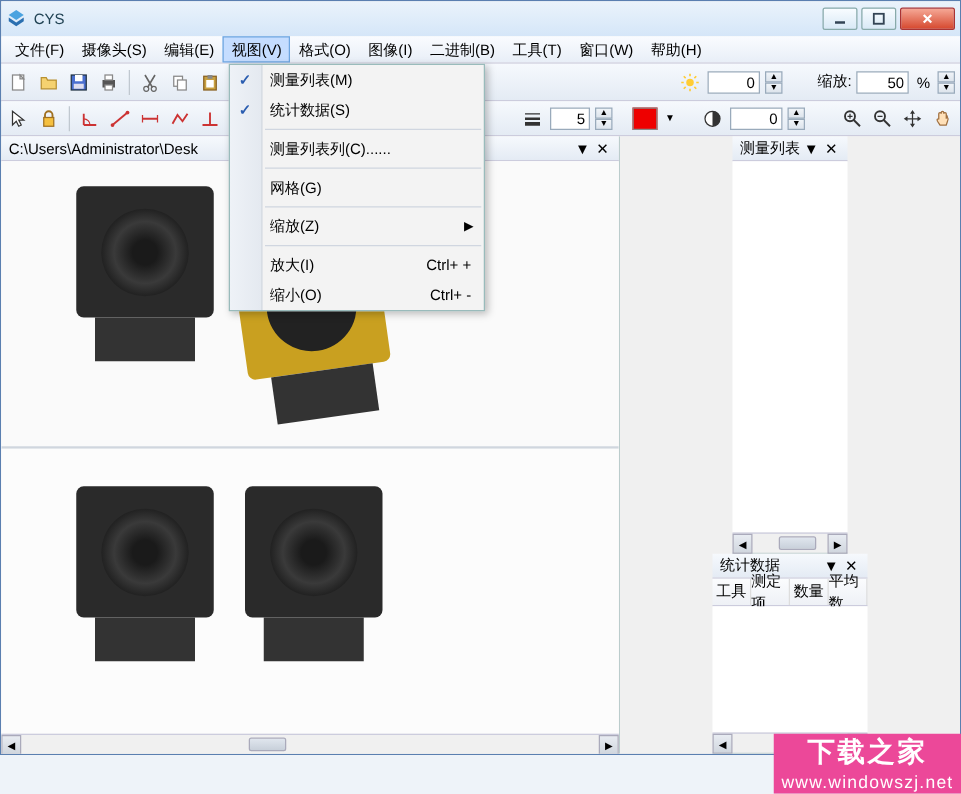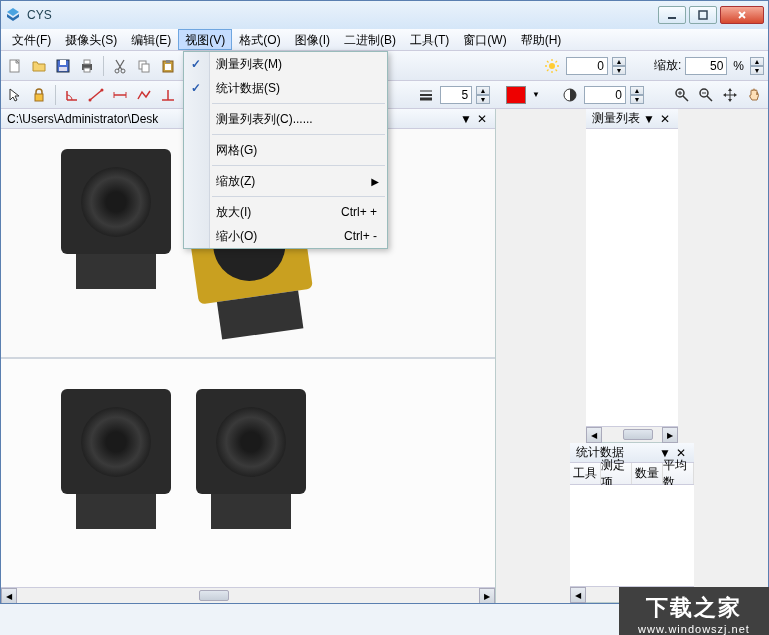--- a/index.html
+++ b/index.html
@@ -51,23 +51,23 @@
 .hscroll .arr.l { left:0; } .hscroll .arr.r { right:0; }
 
 .dropdown { position:absolute; left:183px; top:51px; width:205px; background:#f3f3f3; border:1px solid #9bb; box-shadow:2px 2px 6px rgba(0,0,0,.25); z-index:100; }
 .dd-gutter { position:absolute; left:0; top:0; bottom:0; width:26px; background:linear-gradient(90deg,#eef2f7,#e4e9f0); border-right:1px solid #d0d6e0; }
 .dd-item { position:relative; height:24px; display:flex; align-items:center; padding-left:32px; padding-right:24px; }
 .dd-item .shortcut { position:absolute; right:10px; }
 .dd-item .arrow { position:absolute; right:8px; font-size:10px; }
 .dd-item.checked::before { content:"✓"; position:absolute; left:7px; color:#2a5db0; font-weight:bold; }
 .dd-sep { height:1px; background:#d0d6e0; margin:3px 2px 3px 28px; }
 
-.watermark { position:absolute; right:0; bottom:0; width:150px; height:48px; background:#404040; color:#fff; display:flex; flex-direction:column; align-items:center; justify-content:flex-end; }
+.watermark { position:absolute; right:0; bottom:0; width:150px; height:48px; background:#ec4899; color:#fff; display:flex; flex-direction:column; align-items:center; justify-content:flex-start; }
 .watermark .big { font-size:22px; font-weight:bold; letter-spacing:2px; }
-.watermark .small { font-size:11px; letter-spacing:1px; }
+.watermark .small { font-size:14px; letter-spacing:1px; }
 
 .cam-module { position:absolute; }
 .cam-body { background:#2a2a2a; border-radius:6px; position:relative; }
 .cam-lens { position:absolute; border-radius:50%; background:radial-gradient(circle,#1a1a1a 20%,#3a3a3a 50%,#222 70%); }
 .cam-connector { background:#333; position:absolute; }
 </style>
 </head>
 <body>
 
 <div class="window">

